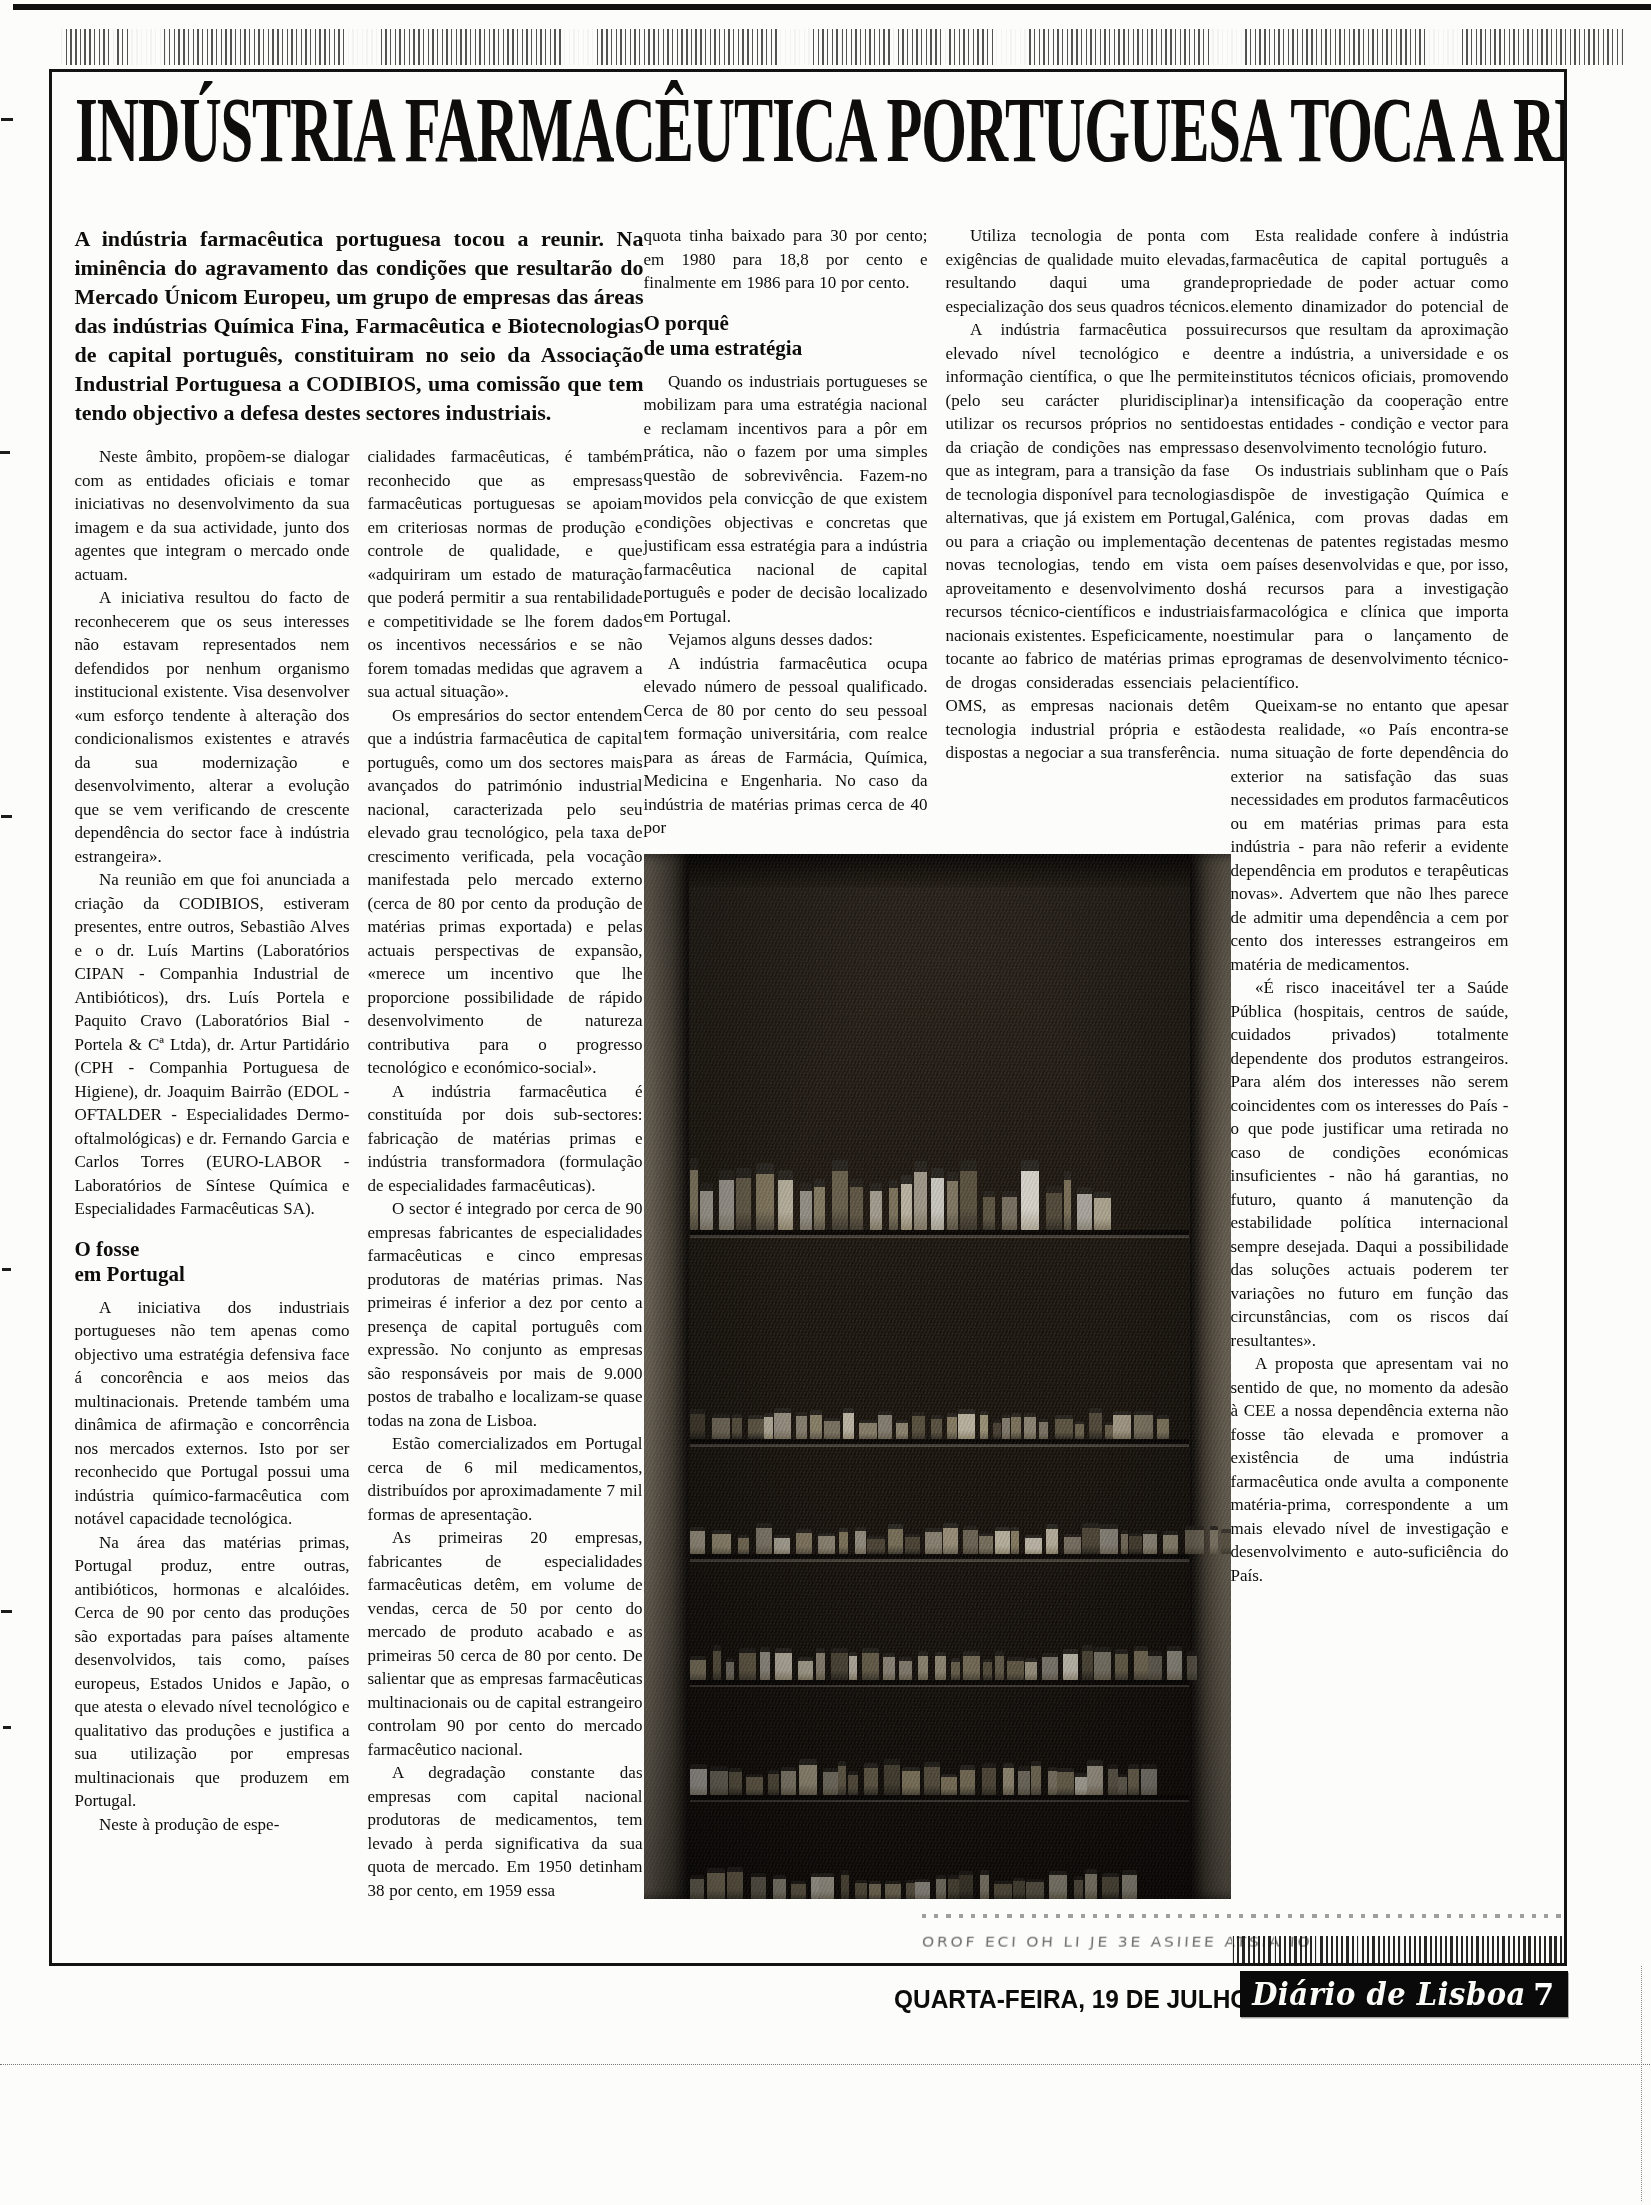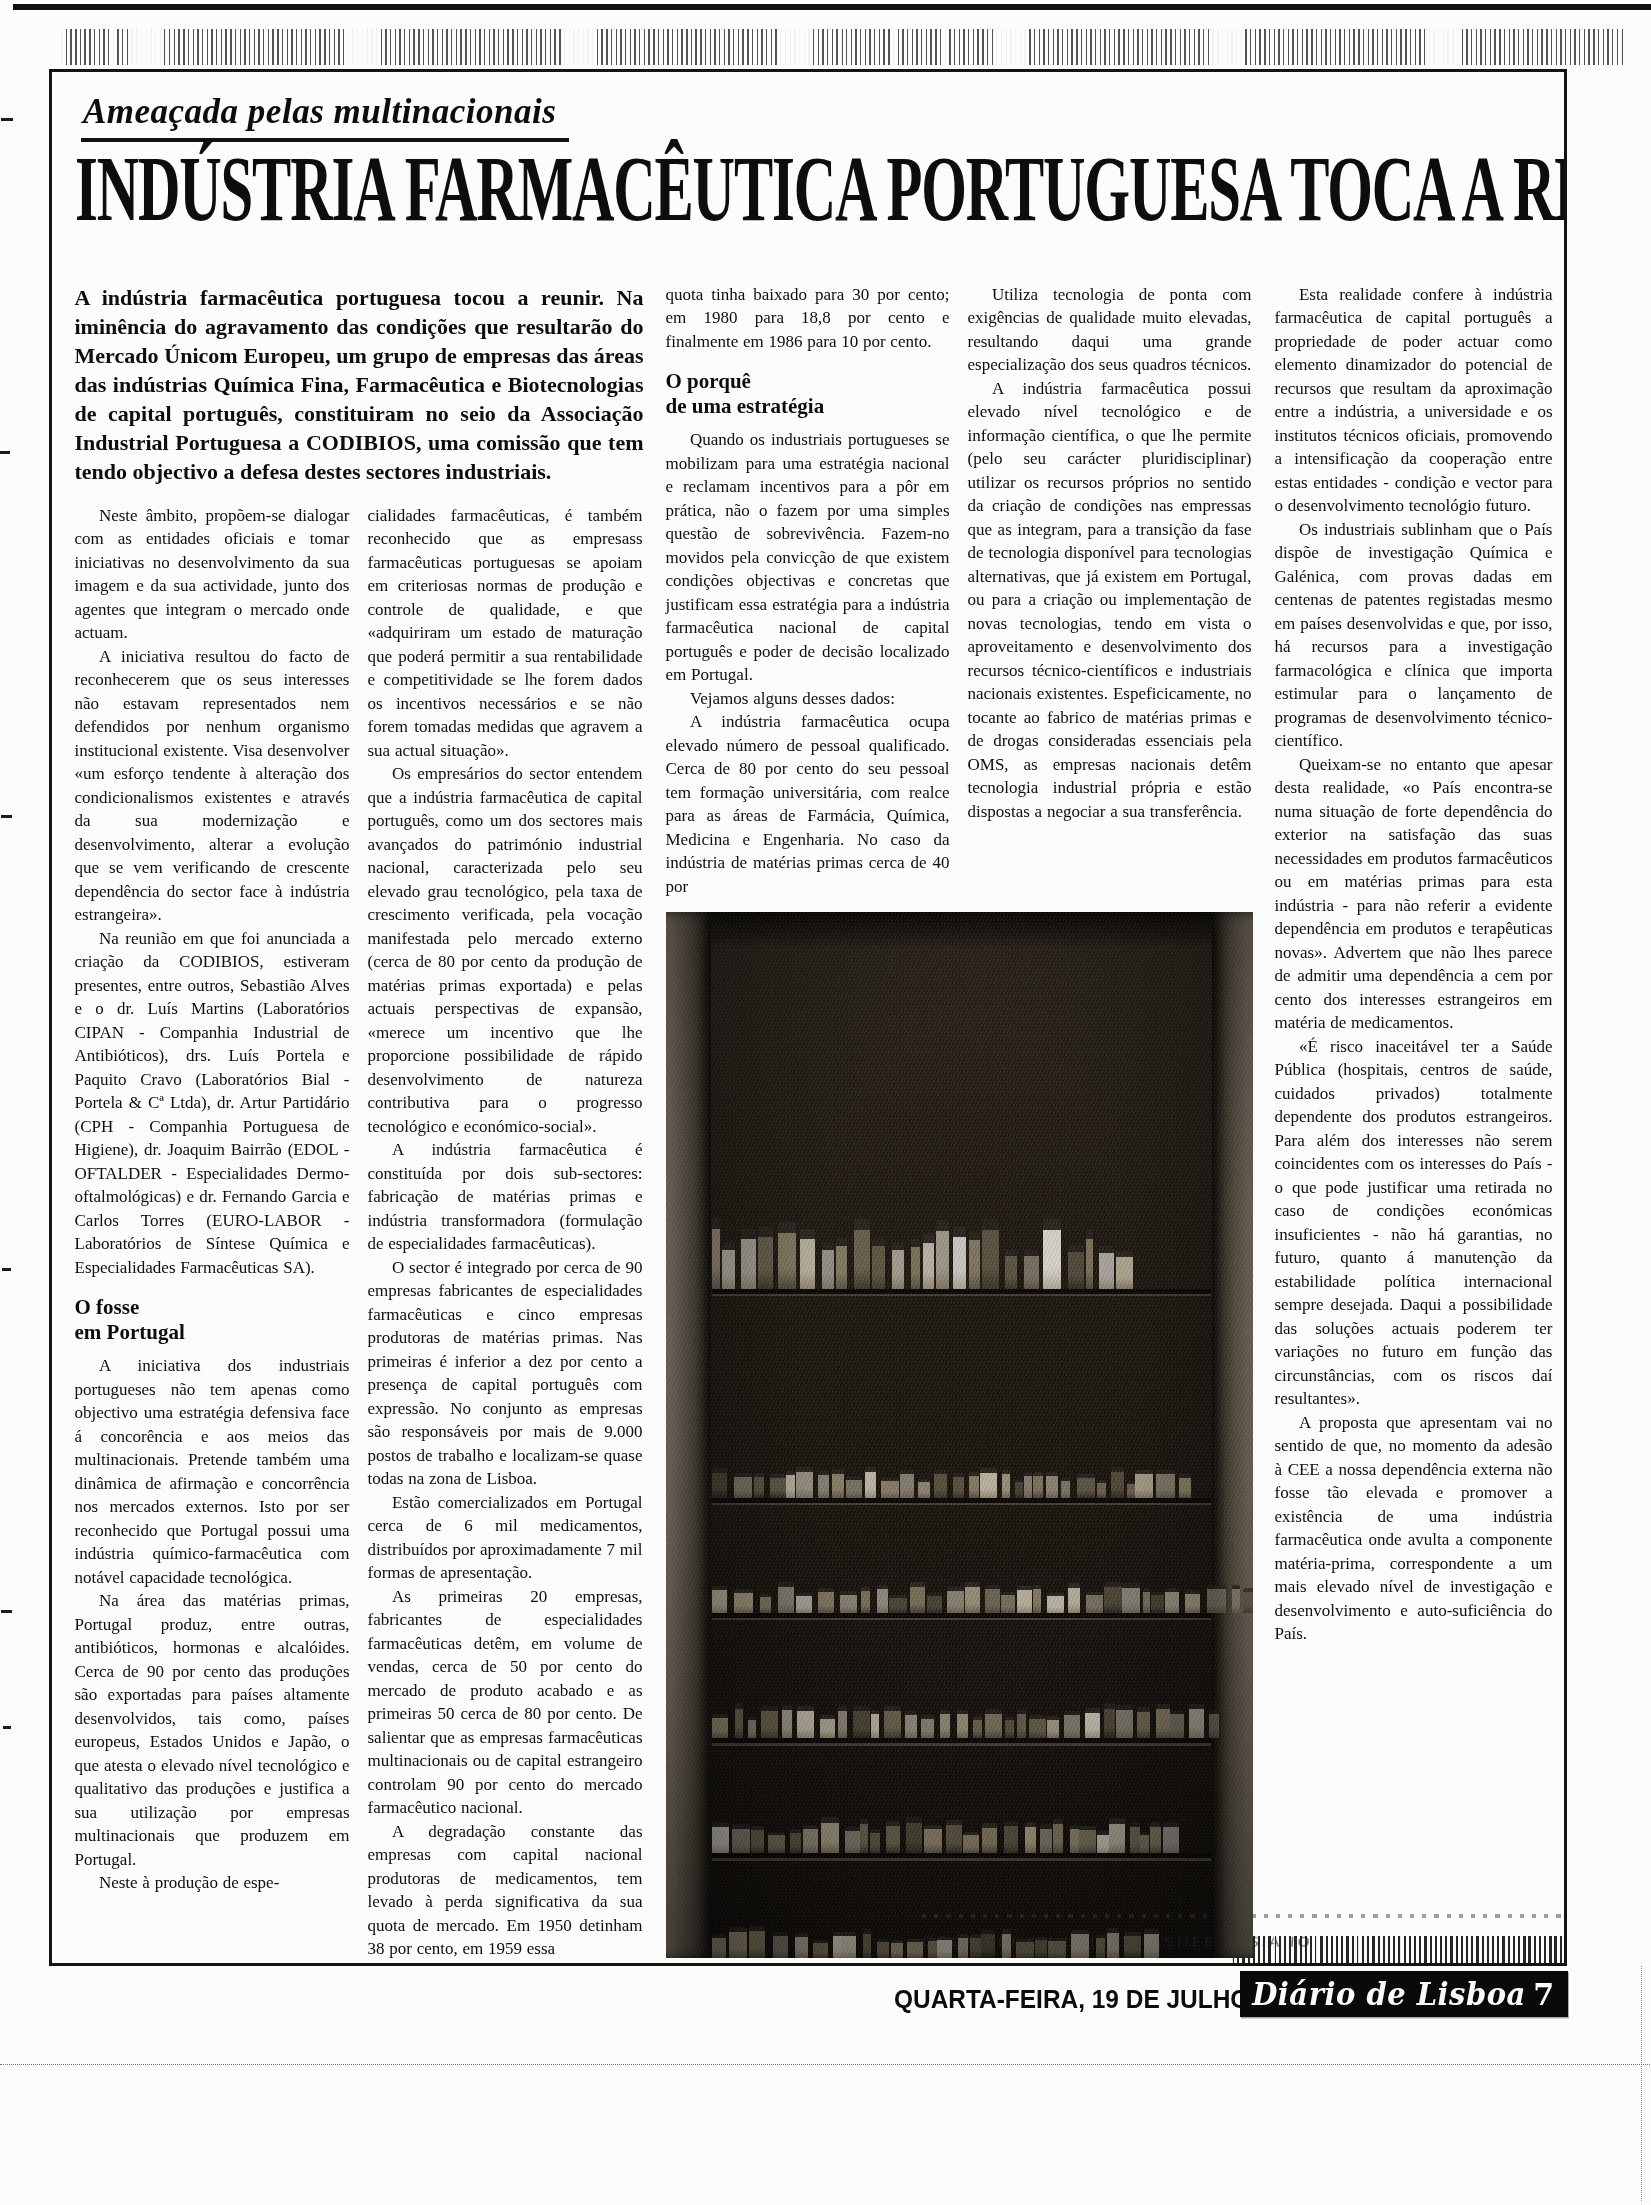--- a/index.html
+++ b/index.html
@@ -33,21 +33,21 @@
   .kicker{display:inline-block;font-style:italic;font-weight:700;font-size:35px;line-height:1.05;
      letter-spacing:0.5px;border-bottom:4.7px solid #111;padding:2.8px 12.2px 7.5px 1.9px;margin:2.8px 0 4.7px 6.6px;
      font-family:"Liberation Serif", serif;}
 
   .headline-wrap{height:106px;margin:10.3px 0 20px 0;overflow:visible;white-space:nowrap;}
   .headline{display:inline-block;font-weight:700;font-size:70px;line-height:1;
      font-family:"Liberation Serif", serif;letter-spacing:-1.4px;
      transform:scale(0.84,1.34);transform-origin:0 62%;}
 
   
-  .cols{display:flex;gap:22px;align-items:stretch;height:1675px;}
+  .cols{display:flex;gap:0;align-items:stretch;height:1675px;}
   .block-left{width:569px;flex:0 0 auto;display:flex;flex-direction:column;}
   .block-mid{width:587px;flex:0 0 auto;display:flex;flex-direction:column;}
   .block-right{width:278px;flex:0 0 auto;}
   .two-cols{display:flex;gap:18px;}
   .col{width:275px;}
   .block-mid .col{width:284px;}
   .block-right .col{width:278px;}
 
   .lead{font-weight:700;font-size:22px;line-height:29px;text-align:justify;margin:0 0 18px 0;}
 
@@ -110,23 +110,20 @@
 <div class="margin-mark m2"></div>
 <div class="margin-mark m3"></div>
 <div class="margin-mark m4"></div>
 <div class="margin-mark m5"></div>
 <div class="margin-mark m6"></div>
 <div class="right-dotted"></div>
 <div class="bottom-dotted-rule"></div>
 
 <div class="frame">
 
-  <div>
-    <span class="kicker">Ameaçada pelas multinacionais</span>
-  </div>
 
   <div class="headline-wrap">
     <span class="headline">INDÚSTRIA FARMACÊUTICA PORTUGUESA TOCA A REUNIR</span>
   </div>
 
   <div class="cols">
 
     <div class="block-left">
       <p class="lead">A indústria farmacêutica portuguesa tocou a reunir. Na iminência do agravamento das condições que resultarão do Mercado Únicom Europeu, um grupo de empresas das áreas das indústrias Química Fina, Farmacêutica e Biotecnologias de capital português, constituiram no seio da Associação Industrial Portuguesa a CODIBIOS, uma comissão que tem tendo objectivo a defesa destes sectores industriais.</p>
       <div class="two-cols">

